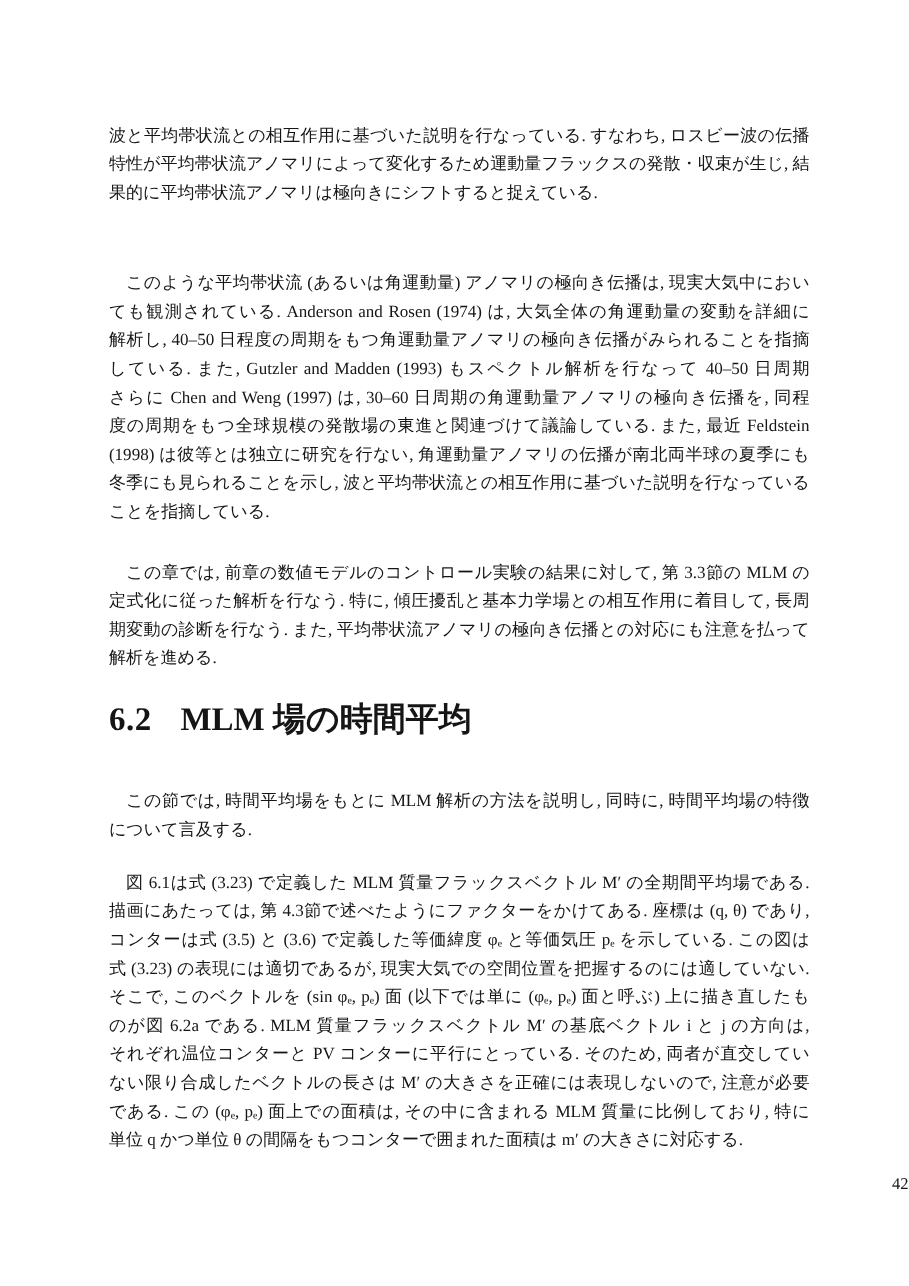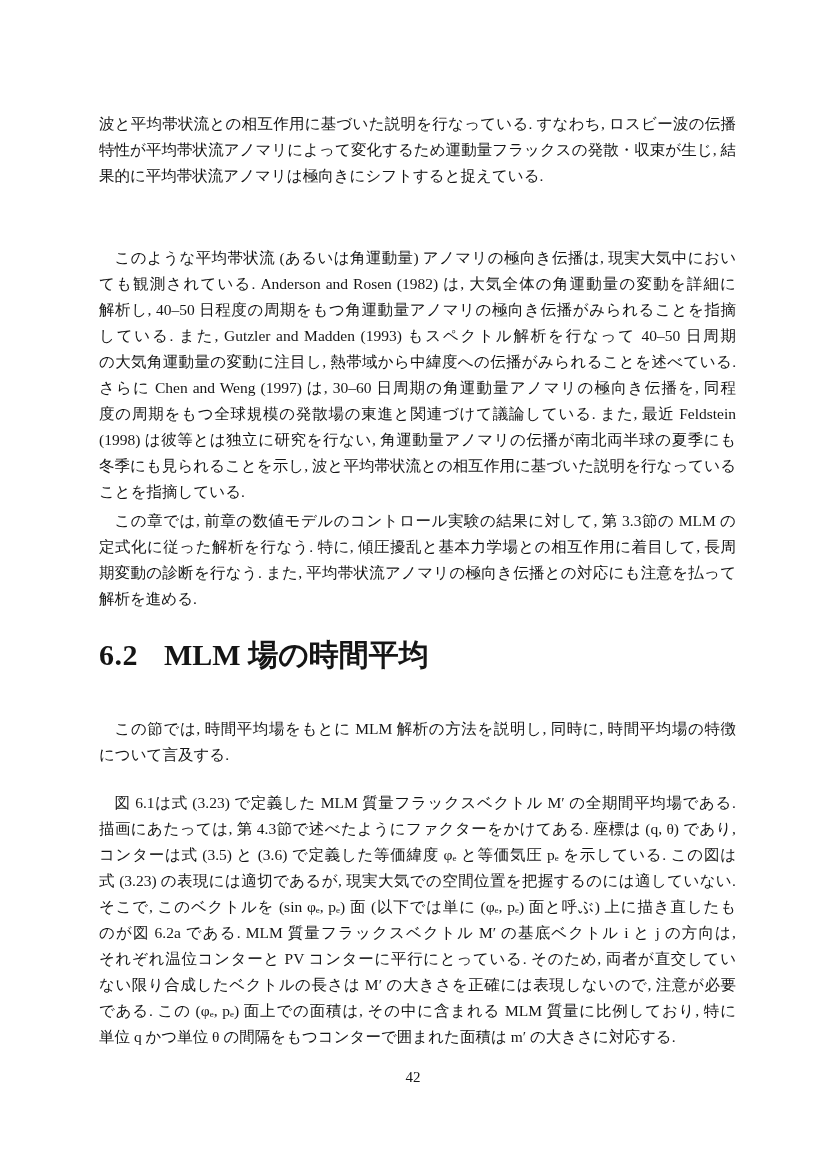--- a/index.html
+++ b/index.html
@@ -57,40 +57,39 @@
     letter-spacing: 0.5px;
   }
   .sec-title {
     font-family: "Liberation Serif", "DejaVu Sans", sans-serif;
   }
   .pagenum {
     position: absolute;
     top: 1066px;
     left: 0;
     width: 826px;
-    text-align: center;
+    text-align: right;
     font-size: 15px;
     line-height: 22px;
   }
 </style>
 </head>
 <body>
 
 <div class="para" id="p1">
   <div class="line">波と平均帯状流との相互作用に基づいた説明を行なっている. すなわち, ロスビー波の伝播</div>
   <div class="line">特性が平均帯状流アノマリによって変化するため運動量フラックスの発散・収束が生じ, 結</div>
   <div class="line short">果的に平均帯状流アノマリは極向きにシフトすると捉えている.</div>
 </div>
 
 <div class="para" id="p2">
   <div class="line indent">このような平均帯状流 (あるいは角運動量) アノマリの極向き伝播は, 現実大気中におい</div>
-  <div class="line">ても観測されている. Anderson and Rosen (1982) は, 大気全体の角運動量の変動を詳細に</div>
+  <div class="line">ても観測されている. Anderson and Rosen (1974) は, 大気全体の角運動量の変動を詳細に</div>
   <div class="line">解析し, 40–50 日程度の周期をもつ角運動量アノマリの極向き伝播がみられることを指摘</div>
   <div class="line">している. また, Gutzler and Madden (1993) もスペクトル解析を行なって 40–50 日周期</div>
-  <div class="line">の大気角運動量の変動に注目し, 熱帯域から中緯度への伝播がみられることを述べている.</div>
   <div class="line">さらに Chen and Weng (1997) は, 30–60 日周期の角運動量アノマリの極向き伝播を, 同程</div>
   <div class="line">度の周期をもつ全球規模の発散場の東進と関連づけて議論している. また, 最近 Feldstein</div>
   <div class="line">(1998) は彼等とは独立に研究を行ない, 角運動量アノマリの伝播が南北両半球の夏季にも</div>
   <div class="line">冬季にも見られることを示し, 波と平均帯状流との相互作用に基づいた説明を行なっている</div>
   <div class="line short">ことを指摘している.</div>
 </div>
 
 <div class="para" id="p3">
   <div class="line indent">この章では, 前章の数値モデルのコントロール実験の結果に対して, 第 3.3節の MLM の</div>
   <div class="line">定式化に従った解析を行なう. 特に, 傾圧擾乱と基本力学場との相互作用に着目して, 長周</div>

